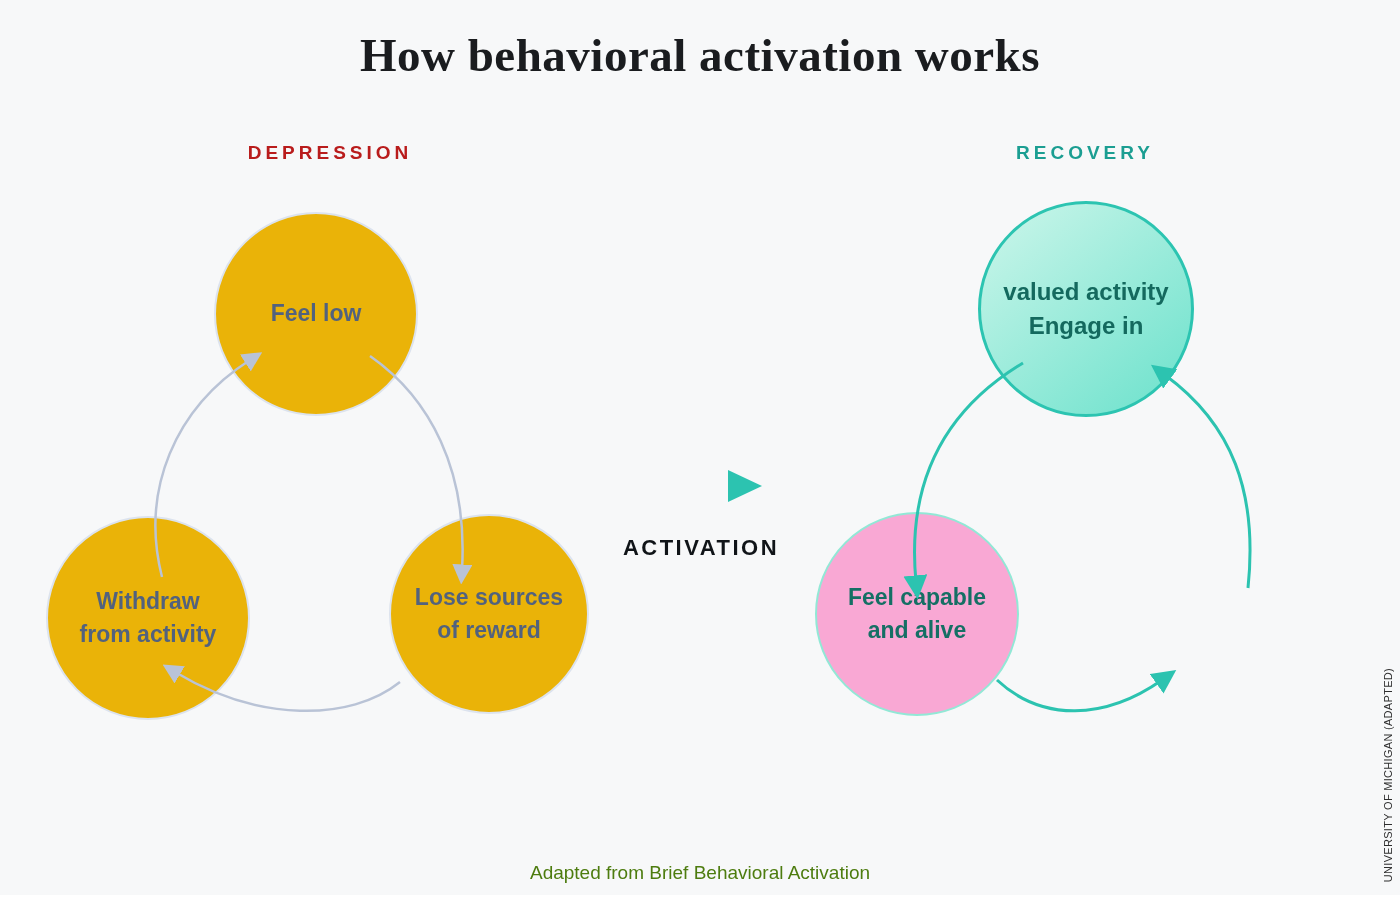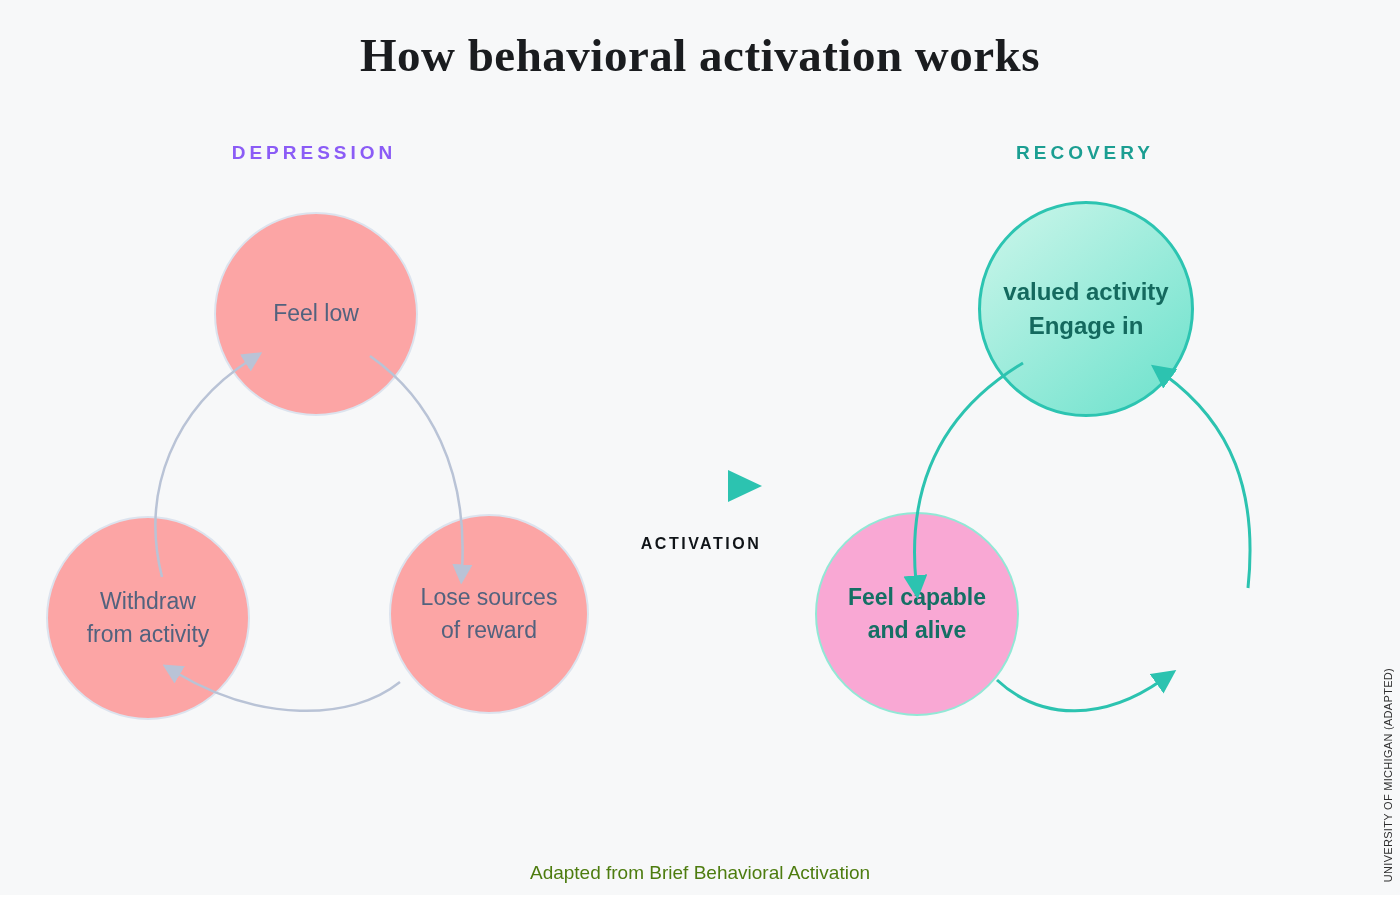--- a/index.html
+++ b/index.html
@@ -18,35 +18,35 @@
     font-family: "Liberation Serif", serif;
     font-size: 47px; font-weight: 600; color: #1a1c1f;
     letter-spacing: 0.5px;
   }
 
   .cycle-label {
     position: absolute; top: 142px; width: 300px;
     text-align: center;
     font-size: 19px; font-weight: 700; letter-spacing: 4px;
   }
-  .cycle-label.dep { left: 164px; color: #8b5cf6; }
+  .cycle-label.dep { left: 180px; color: #b91c1c; }
   .cycle-label.rec { left: 935px; color: #1b9e92; }
 
   .circle {
     position: absolute; border-radius: 50%;
     display: flex; align-items: center; justify-content: center;
     text-align: center;
   }
   .circle .lbl span { display: block; }
 
   .circle.dep {
-    background: #fca5a5;
+    background: #eab308;
     border: 2px solid #dce3ee;
     color: #52627e;
-    font-size: 23px; font-weight: 400; line-height: 1.45;
+    font-size: 23px; font-weight: 700; line-height: 1.45;
   }
   .circle.rec-small {
     background: #f9a8d4;
     border: 2px solid #92e8d6;
     color: #156f64;
     font-size: 23px; font-weight: 600; line-height: 1.45;
   }
   .circle.rec-main {
     background: linear-gradient(140deg, #c8f5e9 5%, #6fe2cd 95%);
     border: 3px solid #2cc4b1;
@@ -69,21 +69,21 @@
   .activation-triangle {
     position: absolute; left: 728px; top: 470px;
     width: 0; height: 0;
     border-top: 16px solid transparent;
     border-bottom: 16px solid transparent;
     border-left: 34px solid #2cc3b0;
   }
   .activation-label {
     position: absolute; left: 551px; top: 535px; width: 300px;
     text-align: center;
-    font-size: 16px; font-weight: 700; letter-spacing: 2.5px;
+    font-size: 22px; font-weight: 700; letter-spacing: 2.5px;
     color: #101418;
   }
 
   .caption {
     position: absolute; left: 0; top: 862px; width: 1400px;
     text-align: center;
     font-size: 19px; color: #4d7c0f;
   }
 
   .credit {

